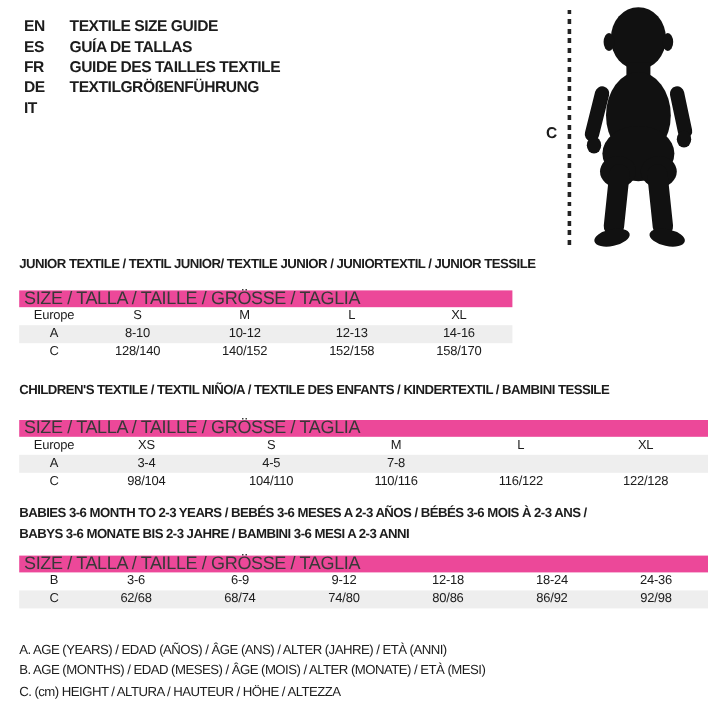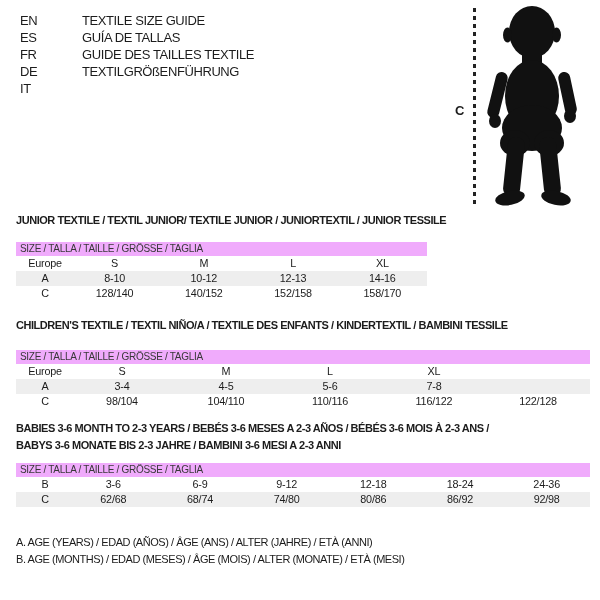--- a/index.html
+++ b/index.html
@@ -4,35 +4,35 @@
 <style>
   html,body{margin:0;padding:0;}
   body{
     width:600px;height:600px;position:relative;overflow:hidden;
     background:#ffffff;color:#1c1c1c;
     font-family:"Liberation Sans", sans-serif;
     -webkit-font-smoothing:antialiased;
   }
   
   .legend{position:absolute;top:13px;left:20px;}
-  .legend-row{display:flex;height:17px;align-items:flex-start;
-    font-weight:400;font-size:13px;letter-spacing:-0.4px;white-space:nowrap;gap:24px;}
+  .legend-row{display:flex;height:17px;align-items:center;
+    font-weight:700;font-size:13px;letter-spacing:-0.4px;white-space:nowrap;}
   .legend-code{width:38px;flex:0 0 38px;}
   
   .dash-line{position:absolute;left:473px;top:8px;width:3px;height:198px;
     background:repeating-linear-gradient(to bottom,#222 0 4px,transparent 4px 8px);}
   .c-label{position:absolute;left:455px;top:103px;font-weight:700;font-size:13px;}
   .baby{position:absolute;left:486px;top:4px;}
   
   .table-title{position:absolute;left:16px;font-weight:700;font-size:11px;
     letter-spacing:-0.45px;white-space:nowrap;line-height:17px;}
   .size-table{position:absolute;left:16px;}
   .t4{width:411px;}.t5{width:574px;}.t6{width:574px;}
-  .thead{background:#f0abfc;color:#383838;height:14px;line-height:14px;
-    font-size:10px;letter-spacing:-0.3px;padding-left:4px;white-space:nowrap;}
+  .thead{background:#ec4899;color:#383838;height:14px;line-height:14px;
+    font-size:15px;letter-spacing:-0.3px;padding-left:4px;white-space:nowrap;}
   .tbody .trow{display:grid;height:15px;line-height:15px;font-size:10.8px;
     letter-spacing:-0.2px;}
   .t4 .trow{grid-template-columns:54px repeat(4,1fr);}
   .t5 .trow{grid-template-columns:54px repeat(5,1fr);}
   .t6 .trow{grid-template-columns:54px repeat(6,1fr);}
   .tbody .trow:nth-child(even){background:#eeeeee;}
   .tlabel{padding-left:4px;text-align:center;}
   .tcell{text-align:center;}
   
   .footnotes{position:absolute;left:16px;top:534px;}
@@ -112,30 +112,30 @@
     </div>
   </div>
 </div>
 
 <div class="table-title" style="top:317px">CHILDREN'S TEXTILE / TEXTIL NIÑO/A / TEXTILE DES ENFANTS / KINDERTEXTIL / BAMBINI TESSILE</div>
 <div class="size-table t5" style="top:350px">
   <div class="thead">SIZE / TALLA / TAILLE / GRÖSSE / TAGLIA</div>
   <div class="tbody">
     <div class="trow">
       <div class="tlabel">Europe</div>
+      <div class="tcell">XS</div>
       <div class="tcell">S</div>
       <div class="tcell">M</div>
       <div class="tcell">L</div>
       <div class="tcell">XL</div>
     </div>
     <div class="trow">
       <div class="tlabel">A</div>
       <div class="tcell">3-4</div>
       <div class="tcell">4-5</div>
-      <div class="tcell">5-6</div>
       <div class="tcell">7-8</div>
     </div>
     <div class="trow">
       <div class="tlabel">C</div>
       <div class="tcell">98/104</div>
       <div class="tcell">104/110</div>
       <div class="tcell">110/116</div>
       <div class="tcell">116/122</div>
       <div class="tcell">122/128</div>
     </div>
@@ -166,13 +166,14 @@
       <div class="tcell">80/86</div>
       <div class="tcell">86/92</div>
       <div class="tcell">92/98</div>
     </div>
   </div>
 </div>
 
 <div class="footnotes">
   <div class="footnote">A. AGE (YEARS) / EDAD (AÑOS) / ÂGE (ANS) / ALTER (JAHRE) / ETÀ (ANNI)</div>
   <div class="footnote">B. AGE (MONTHS) / EDAD (MESES) / ÂGE (MOIS) / ALTER (MONATE) / ETÀ (MESI)</div>
+  <div class="footnote">C. (cm) HEIGHT / ALTURA / HAUTEUR / HÖHE / ALTEZZA</div>
 </div>
 
 </body></html>

